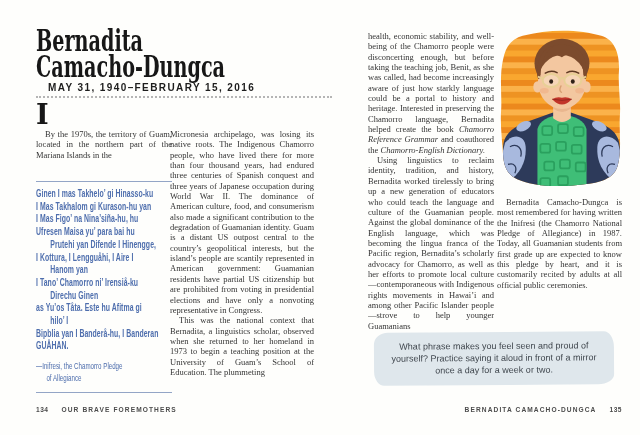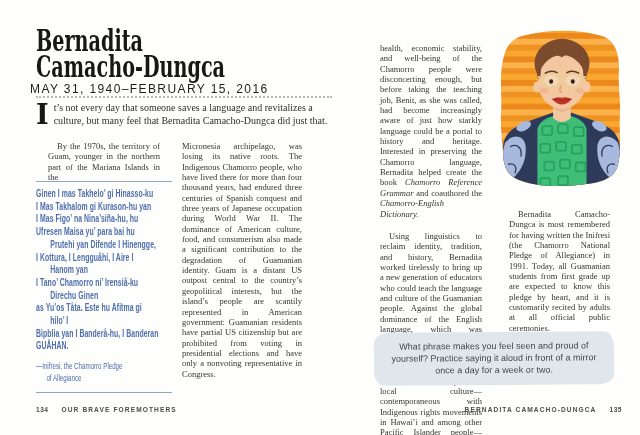--- a/index.html
+++ b/index.html
@@ -11,35 +11,35 @@
   .abs { position:absolute; }
 
   
   .title {
     left:36px; top:28px; margin:0;
     font-family:"DejaVu Serif", serif; font-weight:700; color:#171717;
     font-size:30px; line-height:26px; letter-spacing:0;
     transform:scaleX(0.64); transform-origin:0 0; white-space:nowrap;
   }
   .dates {
-    left:30px; top:82px;
-    font-family:"Liberation Sans", sans-serif; font-weight:400;
-    font-size:12px; letter-spacing:1.4px; color:#1d1d1d; white-space:nowrap;
+    left:48px; top:82px;
+    font-family:"Liberation Sans", sans-serif; font-weight:700;
+    font-size:10px; letter-spacing:1.4px; color:#1d1d1d; white-space:nowrap;
   }
   .dotted-rule { left:36px; top:96px; width:296px; border-top:2px dotted #b5b5b5; }
   .intro {
     left:36px; top:102px; width:304px;
     font-size:10px; line-height:12.8px; color:#2e2e2e;
   }
   .dropcap {
     float:left; font-family:"DejaVu Serif", serif; font-weight:700;
     font-size:27px; line-height:23px; margin:1px 5px 0 0; color:#171717;
   }
   .bodycol { font-size:8.5px; line-height:10.35px; color:#343434; text-align:justify; }
-  .bodycol p { margin:12px;font-family:Liberation Serif, serif; }
+  .bodycol p { margin:0;font-family:Liberation Serif, serif; }
   .bodycol p.indent { text-indent:9px; }
   .col1 { left:36px; top:129px; width:136px; }
   .col2 { left:170px; top:129px; width:144px; }
 
   .rule-q { left:36px; width:136px; border-top:1px solid #93a5c6; }
   .quote-wrap {
     left:36px; top:187px; width:220px;
     transform:scaleX(0.65); transform-origin:0 0;
     font-family:"Liberation Sans", sans-serif; color:#4e6ead;
   }
@@ -82,25 +82,25 @@
   <div>
     <h1 class="abs title">
       <div>Bernadita</div>
       <div>Camacho-Dungca</div>
     </h1>
 
     <div class="abs dates">MAY 31, 1940–FEBRUARY 15, 2016</div>
     <div class="abs dotted-rule"></div>
 
     <div class="abs intro">
-      <span class="dropcap">I</span><span>t’s not every day that someone saves a language and revitalizes a culture, but many feel that Bernadita Camacho-Dungca did just that.</span>
+      <span class="dropcap">I</span>
     </div>
 
     <div class="abs bodycol col1">
-      <p class="indent">By the 1970s, the territory of Guam, younger in the northern part of the Mariana Islands in the</p>
+      <p class="indent">By the 1970s, the territory of Guam, located in the northern part of the Mariana Islands in the</p>
     </div>
 
     <div class="abs rule-q" style="top:181px;"></div>
 
     <div class="abs quote-wrap">
       <div class="qline">Ginen I mas Takhelo’ gi Hinasso-ku</div>
       <div class="qline">I Mas Takhalom gi Kurason-hu yan</div>
       <div class="qline">I Mas Figo’ na Nina’siña-hu, hu</div>
       <div class="qline">Ufresen Maisa yu’ para bai hu</div>
       <div class="qline q-indent">Prutehi yan Difende I Hinengge,</div>
@@ -115,20 +115,21 @@
       <div class="attr">
         <div>—Inifresi, the Chamorro Pledge</div>
         <div class="attr-2">of Allegiance</div>
       </div>
     </div>
 
     <div class="abs rule-q" style="top:392px;"></div>
 
     <div class="abs bodycol col2">
       <p>Micronesia archipelago, was losing its native roots. The Indigenous Chamorro people, who have lived there for more than four thousand years, had endured three centuries of Spanish conquest and three years of Japanese occupation during World War II. The dominance of American culture, food, and consumerism also made a significant contribution to the degradation of Guamanian identity. Guam is a distant US outpost central to the country’s geopolitical interests, but the island’s people are scantily represented in American government: Guamanian residents have partial US citizenship but are prohibited from voting in presidential elections and have only a nonvoting representative in Congress.</p>
+      <p class="indent">This was the national context that Bernadita, a linguistics scholar, observed when she returned to her homeland in 1973 to begin a teaching position at the University of Guam’s School of Education. The plummeting</p>
     </div>
 
     <div class="abs footer footer-l">
       <span class="pg">134</span><span>OUR BRAVE FOREMOTHERS</span>
     </div>
   </div>
 
   <div>
     <div class="abs bodycol rcol1">
       <p><span>health, economic stability, and well-being of the Chamorro people were disconcerting enough, but before taking the teaching job, Benit, as she was called, had become increasingly aware of just how starkly language could be a portal to history and heritage. Interested in preserving the Chamorro language, Bernadita helped create the book </span><span class="ital">Chamorro Reference Grammar</span><span> and coauthored the </span><span class="ital">Chamorro-English Dictionary.</span></p>
@@ -210,21 +211,21 @@
           <ellipse cx="52" cy="65" rx="4.5" ry="2.8" fill="#eeab82" opacity="0.55"></ellipse>
           <ellipse cx="88" cy="65" rx="4.5" ry="2.8" fill="#eeab82" opacity="0.55"></ellipse>
 
           <path d="M60,73.5 Q65,70.5 70,72 Q75,70.5 80,73.5 Q75,78.8 70,78.8 Q65,78.8 60,73.5 Z" fill="#c2352a"></path>
           <path d="M60,73.5 Q70,76 80,73.5" stroke="#8e241d" stroke-width="0.8" fill="none"></path>
         </g>
       </svg>
     </div>
 
     <div class="abs bodycol rcol2">
-      <p class="indent">Bernadita Camacho-Dungca is most remembered for having written the Inifresi (the Chamorro National Pledge of Allegiance) in 1991. Today, all Guamanian students from first grade up are expected to know this pledge by heart, and it is customarily recited by adults at all official public ceremonies.</p>
+      <p class="indent">Bernadita Camacho-Dungca is most remembered for having written the Inifresi (the Chamorro National Pledge of Allegiance) in 1987. Today, all Guamanian students from first grade up are expected to know this pledge by heart, and it is customarily recited by adults at all official public ceremonies.</p>
     </div>
 
     <div class="abs prompt-box">
       <span>What phrase makes you feel seen and proud of yourself? Practice saying it aloud in front of a mirror once a day for a week or two.</span>
     </div>
 
     <div class="abs footer footer-r">
       <span>BERNADITA CAMACHO-DUNGCA</span><span class="pg">135</span>
     </div>
   </div>

